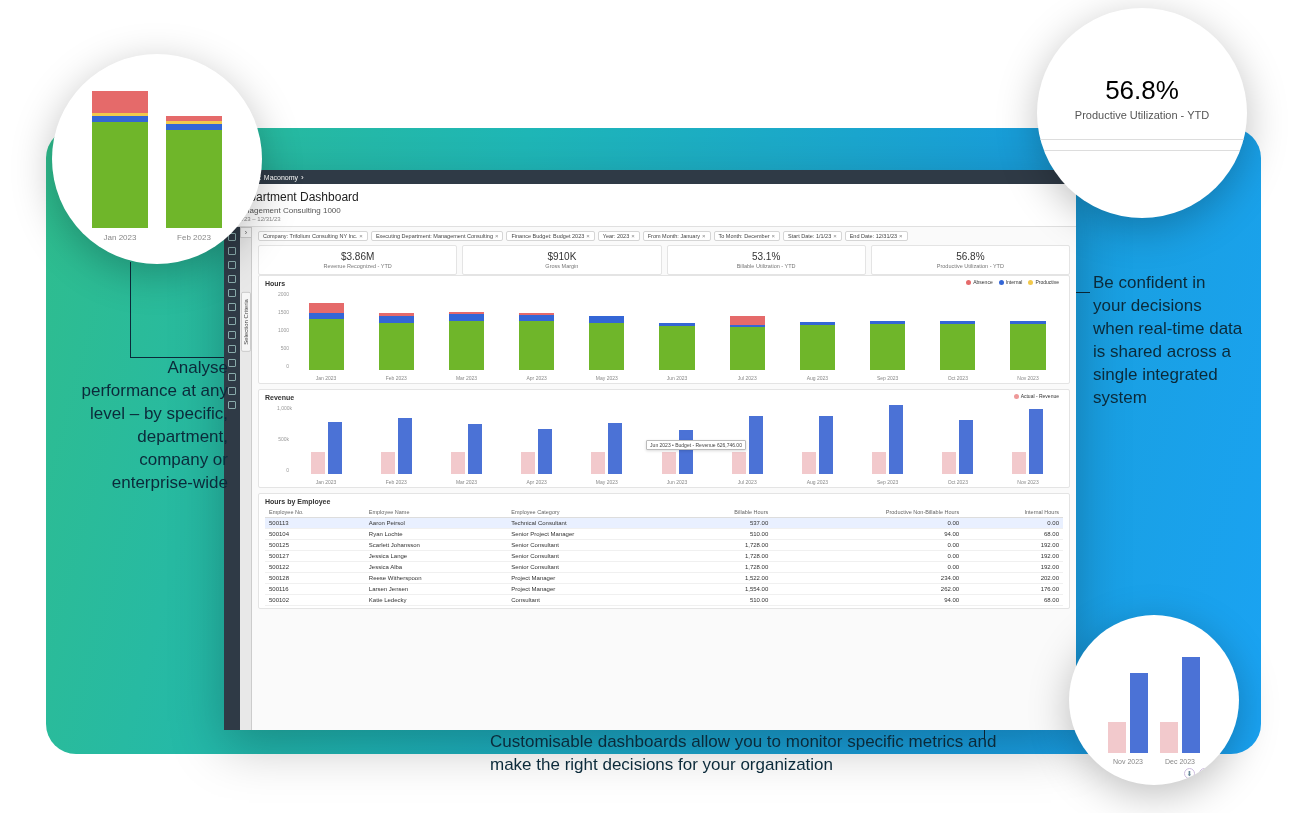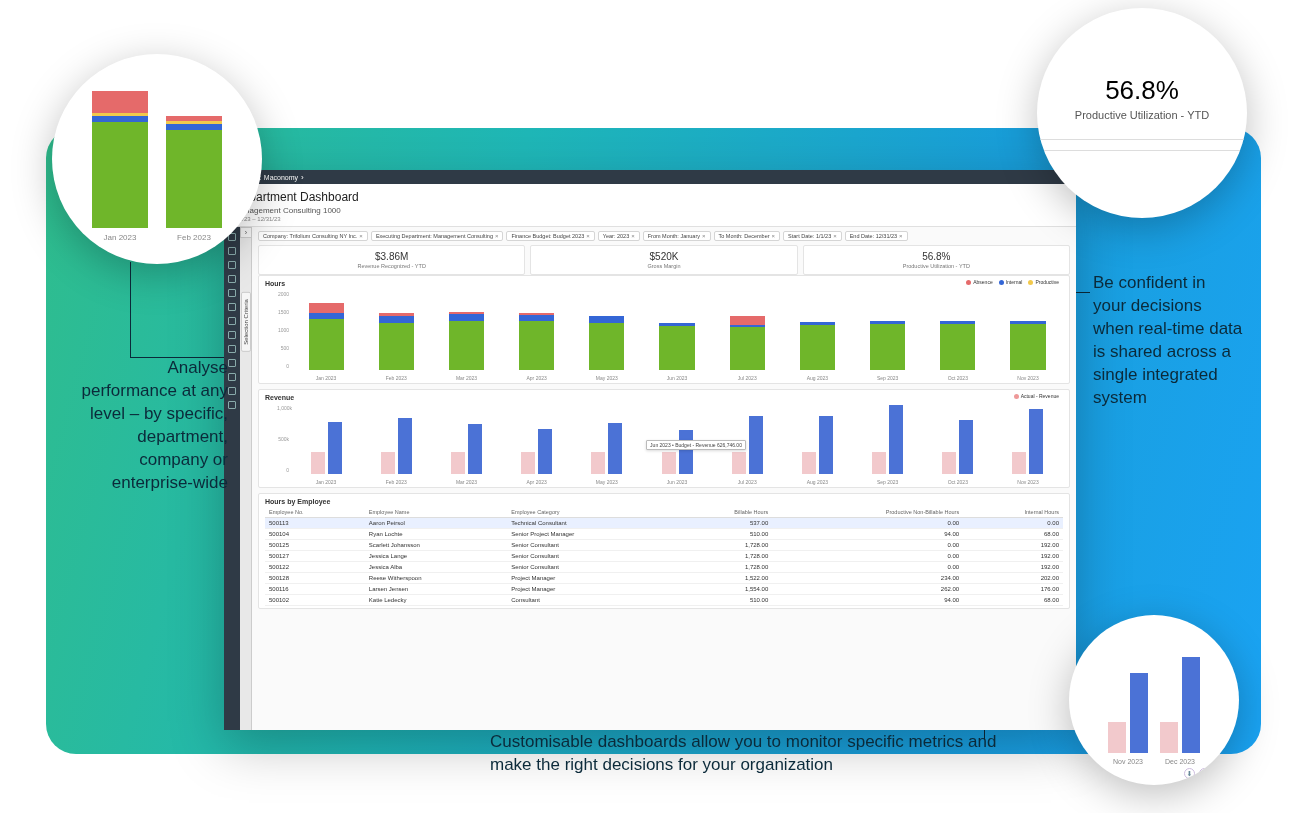--- a/index.html
+++ b/index.html
@@ -191,22 +191,26 @@
             <span class="x">×</span>
           </span>
         </div>
 
       <div class="kpis" id="kpis">
           <div class="kpi">
             <div class="v">$3.86M</div>
             <div class="l">Revenue Recognized - YTD</div>
           </div>
           <div class="kpi">
-            <div class="v">$520K</div>
+            <div class="v">$910K</div>
             <div class="l">Gross Margin</div>
+          </div>
+          <div class="kpi">
+            <div class="v">53.1%</div>
+            <div class="l">Billable Utilization - YTD</div>
           </div>
           <div class="kpi">
             <div class="v">56.8%</div>
             <div class="l">Productive Utilization - YTD</div>
           </div>
         </div>
 
       <div class="panel" style="position:relative;">
         <h3>Hours</h3>
         <div class="legend">

